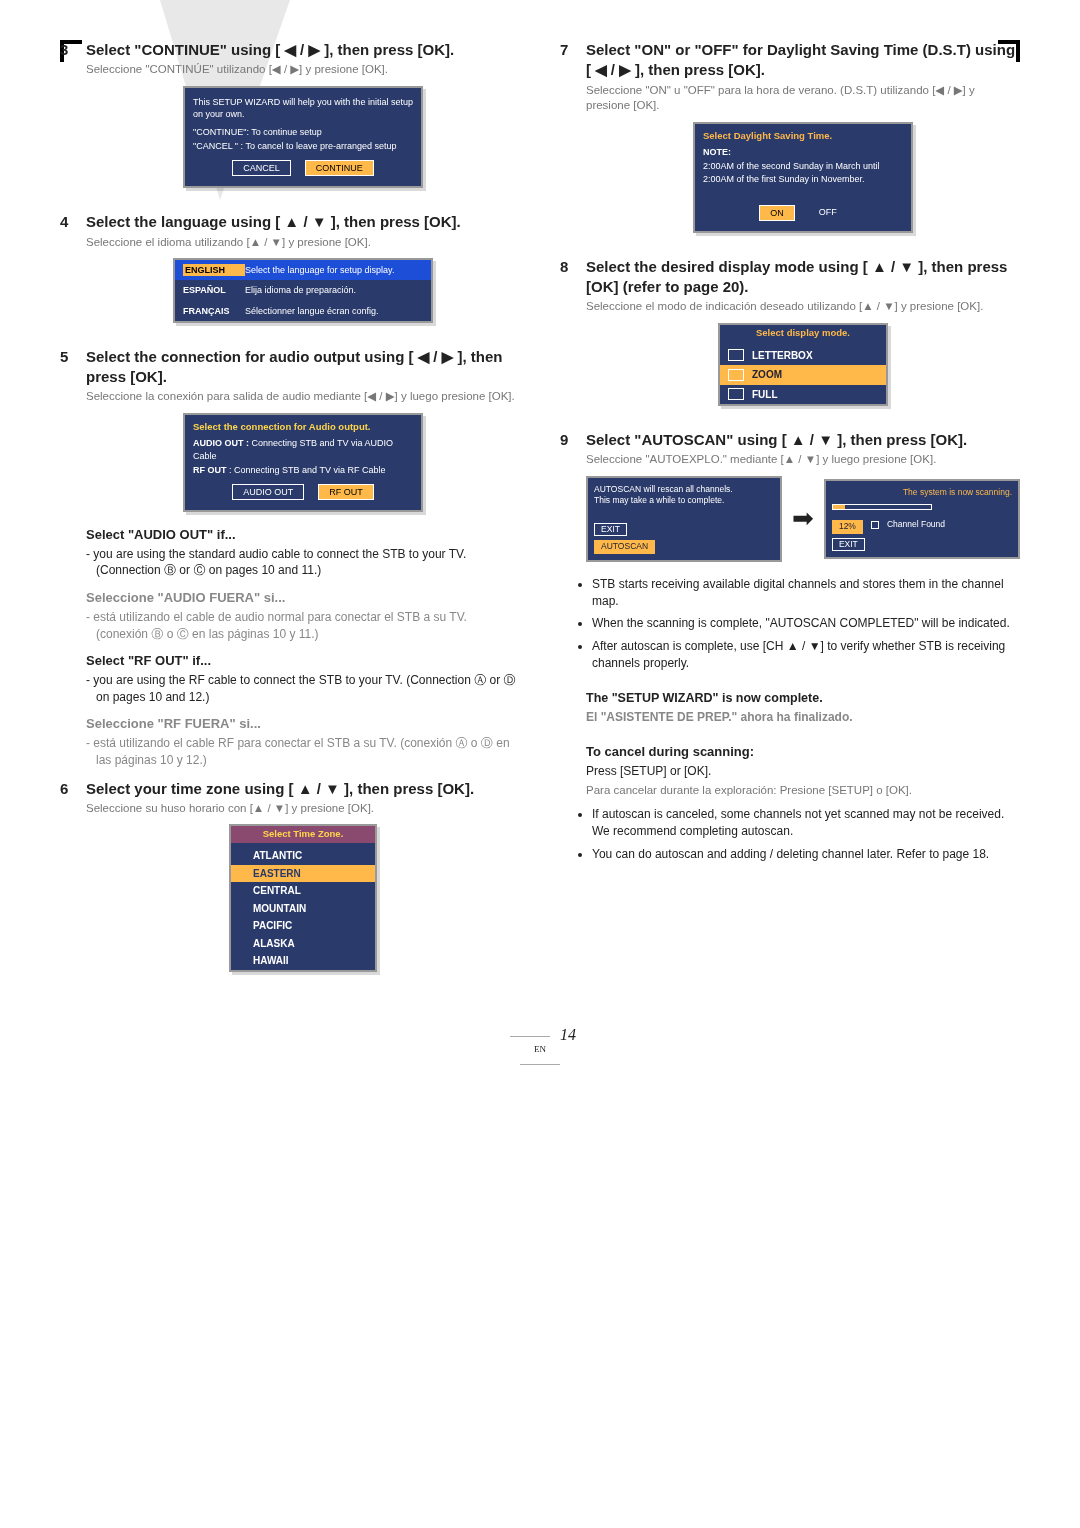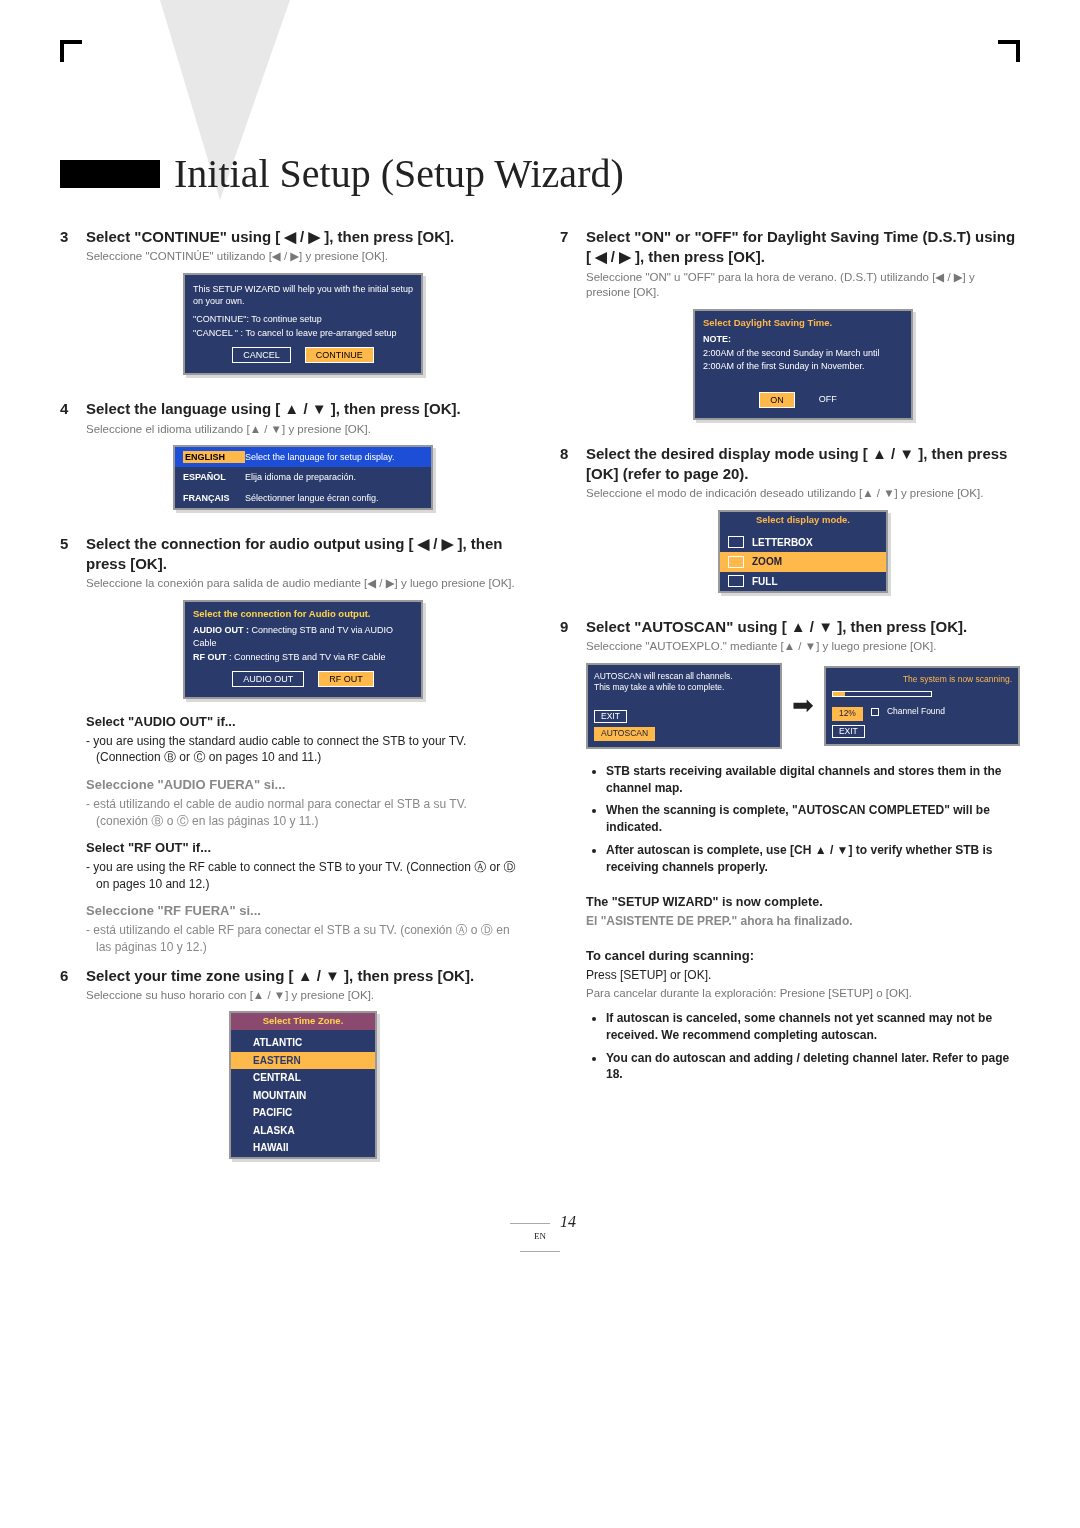--- a/index.html
+++ b/index.html
@@ -108,43 +108,39 @@
   .disp-row { display:flex; align-items:center; gap:8px; padding:3px 8px; color:#fff; font-weight:bold; font-size:10px;}
   .disp-row .icon { width:16px; height:12px; border:1px solid #fff;}
   .disp-row.sel { background:#ffb84a; color:#223;}
   .scan-wrap { display:flex; align-items:center; gap:10px; margin:6px 0 14px 0;}
   .scan-box { border:2px solid #999; background:#2a3a6a; color:#fff; font-size:8.5px; padding:6px; flex:1;}
   .exit-btn { border:1px solid #fff; padding:0 6px; font-size:8.5px; display:inline-block; margin-top:4px;}
   .progress { display:flex; align-items:center; gap:6px; margin:6px 0;}
   .pbar { width:100px; height:6px; border:1px solid #fff; position:relative;}
   .pfill { position:absolute; left:0; top:0; bottom:0; width:12%; background:#ffb84a;}
   .bullets { margin:0 0 12px 6px; }
-  .bullets li { font-size:12px; margin-bottom:6px; list-style:disc; margin-left:14px; line-height:1.4;font-weight:bold;}
+  .bullets li { font-size:12px; margin-bottom:6px; list-style:disc; line-height:1.4;}
   .complete { font-weight:bold; font-size:12.5px; margin:18px 0 2px 0;}
   .complete-es { color:#888; font-weight:bold; font-size:12px; margin-bottom:18px;}
   .cancel-head { font-weight:bold; font-size:13px; }
   .arrow-right { font-size:26px; }
   .page-num { text-align:center; margin-top:30px; font-family:Georgia, serif; font-style:italic; font-size:16px;}
   .page-num .en { font-size:9px; font-style:normal; display:block; }
   .page-num::before, .page-num::after {
     content:""; display:inline-block; width:40px; height:1px; background:#aaa; vertical-align:middle; margin:0 6px;
   }
 </style>
 </head>
 <body>
 
 <div class="page">
   <div class="decor-triangle"></div>
   <div class="corner-tl"></div>
   <div class="corner-tr"></div>
 
-  <div class="title-wrap">
-    <div class="title-bar"></div>
-    <div class="title-text">Initial Setup (Setup Wizard)</div>
-  </div>
 
   <div class="cols">
 
     <div class="col">
 
       <div class="step">
         <div class="step-num">3</div>
         <div class="step-body">
           <div class="step-head">Select "CONTINUE" using [ ◀ / ▶ ], then press [OK].</div>
           <div class="sub">Seleccione "CONTINÚE" utilizando [◀ / ▶] y presione [OK].</div>

